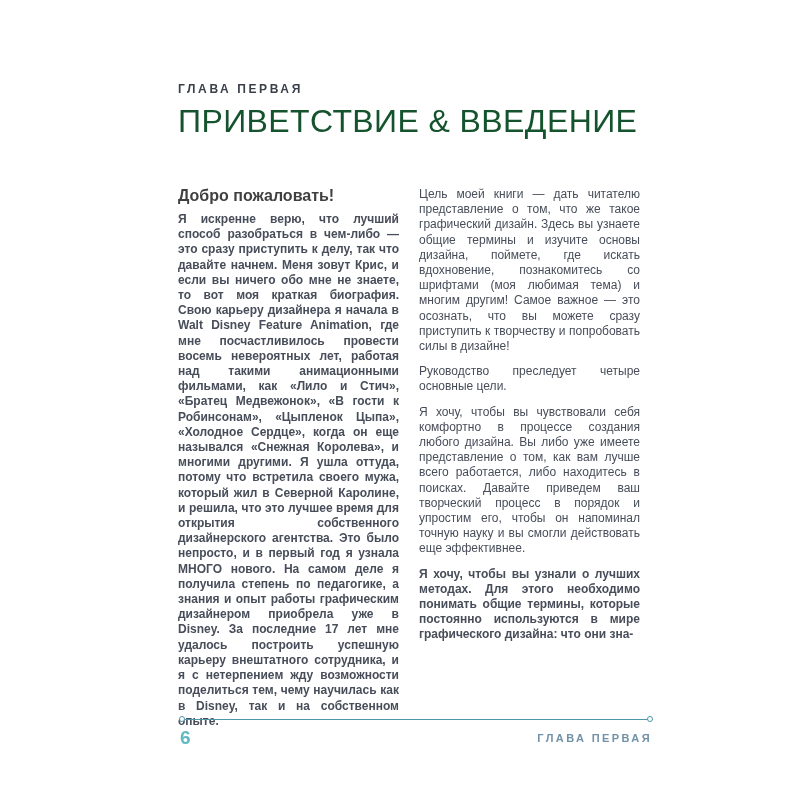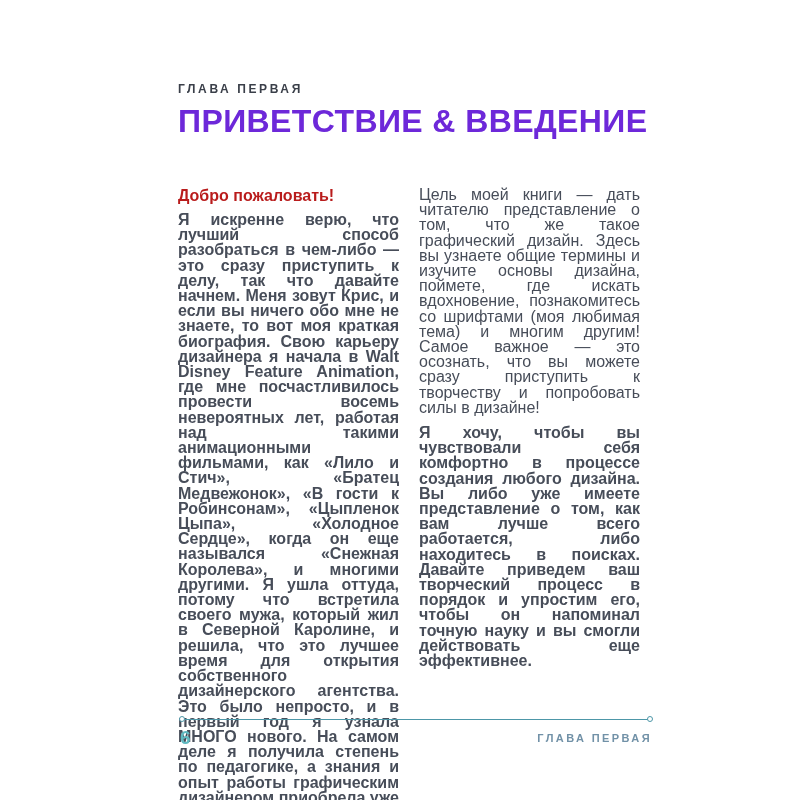--- a/index.html
+++ b/index.html
@@ -25,46 +25,46 @@
   }
   .kicker {
     font-size: 12px;
     font-weight: bold;
     letter-spacing: 2.6px;
     color: #3a3f49;
   }
   .title {
     margin: 7px 0 0 0;
     font-size: 32px;
-    font-weight: bold;
+    font-weight: normal;
     letter-spacing: 0.4px;
-    color: #6d28d9;
+    color: #14532d;
     white-space: nowrap;
   }
   .columns {
     display: flex;
     gap: 20px;
     margin-top: 47px;
   }
   .col {
     width: 221px;
     flex: 0 0 221px;
   }
   .subhead {
     margin: 0 0 7px 0;
     font-size: 16px;
     font-weight: bold;
-    color: #b91c1c;
+    color: #404040;
   }
   .subhead.goal {
     margin-top: 17px;
   }
   .body-par {
     margin: 0 0 10px 0;
-    font-size: 16px;
+    font-size: 12px;
     line-height: 15.2px;
     text-align: justify;
     color: #474d59;
   }
   .body-par:last-child { margin-bottom: 0; font-weight: bold; }
   .footer {
     position: absolute;
     left: 180px;
     top: 719px;
     width: 472px;
@@ -119,23 +119,25 @@
 
     <div class="columns">
 
       <div class="col">
         <h2 class="subhead">Добро пожаловать!</h2>
         <p class="body-par">Я искренне верю, что лучший способ разобраться в чем-либо — это сразу приступить к делу, так что давайте начнем. Меня зовут Крис, и если вы ничего обо мне не знаете, то вот моя краткая биография. Свою карьеру дизайнера я начала в Walt Disney Feature Animation, где мне посчастливилось провести восемь невероятных лет, работая над такими анимационными фильмами, как «Лило и Стич», «Братец Медвежонок», «В гости к Робинсонам», «Цыпленок Цыпа», «Холодное Сердце», когда он еще назывался «Снежная Королева», и многими другими. Я ушла оттуда, потому что встретила своего мужа, который жил в Северной Каролине, и решила, что это лучшее время для открытия собственного дизайнерского агентства. Это было непросто, и в первый год я узнала МНОГО нового. На самом деле я получила степень по педагогике, а знания и опыт работы графическим дизайнером приобрела уже в Disney. За последние 17 лет мне удалось построить успешную карьеру внештатного сотрудника, и я с нетерпением жду возможности поделиться тем, чему научилась как в Disney, так и на собственном опыте.</p>
       </div>
 
       <div class="col">
         <p class="body-par">Цель моей книги — дать читателю представление о том, что же такое графический дизайн. Здесь вы узнаете общие термины и изучите основы дизайна, поймете, где искать вдохновение, познакомитесь со шрифтами (моя любимая тема) и многим другим! Самое важное — это осознать, что вы можете сразу приступить к творчеству и попробовать силы в дизайне!</p>
+        <p class="body-par">Руководство преследует четыре основные цели.</p>
 
         <p class="body-par">Я хочу, чтобы вы чувствовали себя комфортно в процессе создания любого дизайна. Вы либо уже имеете представление о том, как вам лучше всего работается, либо находитесь в поисках. Давайте приведем ваш творческий процесс в порядок и упростим его, чтобы он напоминал точную науку и вы смогли действовать еще эффективнее.</p>
 
+        <p class="body-par">Я хочу, чтобы вы узнали о лучших методах. Для этого необходимо понимать общие термины, которые постоянно используются в мире графического дизайна: что они зна-</p>
       </div>
 
     </div>
   </div>
 
   <footer class="footer">
     <div class="rule">
       <span class="dot left"></span>
       <span class="dot right"></span>
     </div>

